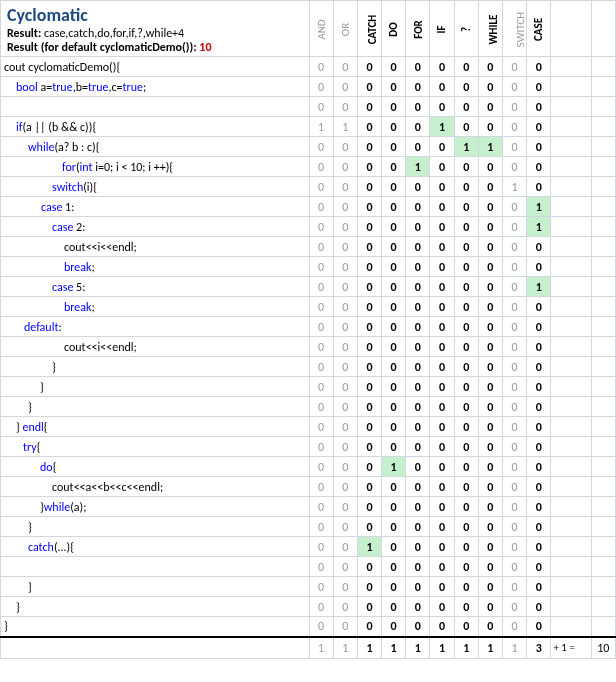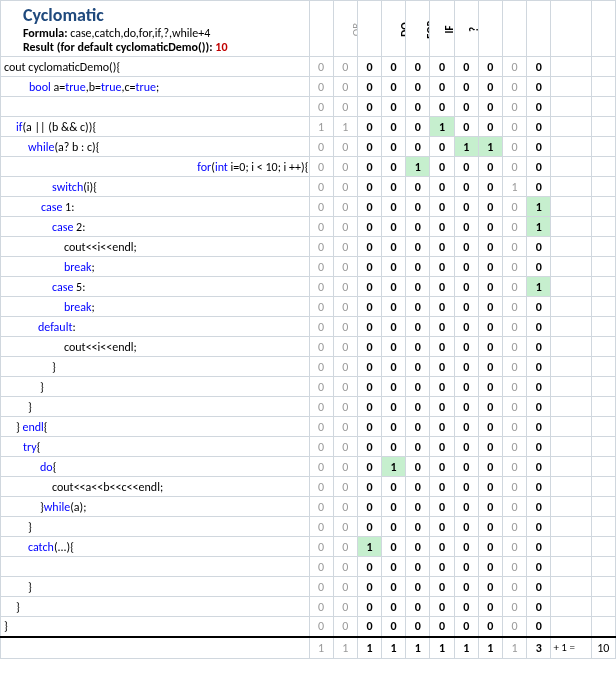--- a/index.html
+++ b/index.html
@@ -16,21 +16,21 @@
     table-layout: fixed;
   }
   td, th {
     border: 1px solid #d0d7de;
     padding: 0;
     height: 20px;
     vertical-align: middle;
     overflow: hidden;
     white-space: nowrap;
   }
-  .hdr-row td { height: 56px; padding-left: 16px; }
+  .hdr-row td { height: 56px; }
   .code-col { width: 306px; }
   .num-col { width: 24px; text-align: center; }
   .tail-col { width: 40px; text-align: left; padding-left:2px;}
   .title {
     color: #1f497d;
     font-size: 18px;
     font-weight: bold;
     padding-left: 6px;
   }
   .formula-line { padding-left: 6px; font-size: 12px; }
@@ -72,21 +72,21 @@
       <col class="num-col">
       <col class="num-col">
     <col class="tail-col">
       <col class="num-col">
   </colgroup>
   <tbody id="tbody">
     <tr class="hdr-row">
       <td>
         <div class="title">Cyclomatic</div>
         <div class="formula-line">
-          <b>Formula:</b>
+          <b>Result:</b>
           <span>case,catch,do,for,if,?,while+4</span>
         </div>
         <div class="formula-line">
           <b>Result (for default cyclomaticDemo()):</b>
           <span class="result-val">10</span>
         </div>
       </td>
 
     <td class="num-col"><span class="rot grey">AND</span></td>
         <td class="num-col"><span class="rot grey">OR</span></td>
@@ -110,21 +110,21 @@
         <td class="num-col"><span class="bold">0</span></td>
         <td class="num-col"><span class="bold">0</span></td>
         <td class="num-col"><span class="bold">0</span></td>
         <td class="num-col"><span class="bold">0</span></td>
         <td class="num-col"><span class="grey">0</span></td>
         <td class="num-col"><span class="bold">0</span></td>
         <td></td>
         <td></td>
       </tr>
       <tr>
-        <td class="code-cell" style="padding-left: 28px; margin-top: 40px;"><span class="kw">bool</span> a=<span class="kw">true</span>,b=<span class="kw">true</span>,c=<span class="kw">true</span>;</td>
+        <td class="code-cell" style="padding-left: 15px; margin-top: 40px;"><span class="kw">bool</span> a=<span class="kw">true</span>,b=<span class="kw">true</span>,c=<span class="kw">true</span>;</td>
         <td class="num-col"><span class="grey">0</span></td>
         <td class="num-col"><span class="grey">0</span></td>
         <td class="num-col"><span class="bold">0</span></td>
         <td class="num-col"><span class="bold">0</span></td>
         <td class="num-col"><span class="bold">0</span></td>
         <td class="num-col"><span class="bold">0</span></td>
         <td class="num-col"><span class="bold">0</span></td>
         <td class="num-col"><span class="bold">0</span></td>
         <td class="num-col"><span class="grey">0</span></td>
         <td class="num-col"><span class="bold">0</span></td>
@@ -170,21 +170,21 @@
         <td class="num-col"><span class="bold">0</span></td>
         <td class="num-col"><span class="bold">0</span></td>
         <td class="num-col hl"><span class="bold">1</span></td>
         <td class="num-col hl"><span class="bold">1</span></td>
         <td class="num-col"><span class="grey">0</span></td>
         <td class="num-col"><span class="bold">0</span></td>
         <td></td>
         <td></td>
       </tr>
       <tr>
-        <td class="code-cell" style="padding-left: 61px; text-align: right;"><span class="kw">for</span>(<span class="kw">int</span> i=0; i &lt; 10; i ++){</td>
+        <td class="code-cell" style="padding-left: 61px;"><span class="kw">for</span>(<span class="kw">int</span> i=0; i &lt; 10; i ++){</td>
         <td class="num-col"><span class="grey">0</span></td>
         <td class="num-col"><span class="grey">0</span></td>
         <td class="num-col"><span class="bold">0</span></td>
         <td class="num-col"><span class="bold">0</span></td>
         <td class="num-col hl"><span class="bold">1</span></td>
         <td class="num-col"><span class="bold">0</span></td>
         <td class="num-col"><span class="bold">0</span></td>
         <td class="num-col"><span class="bold">0</span></td>
         <td class="num-col"><span class="grey">0</span></td>
         <td class="num-col"><span class="bold">0</span></td>
@@ -290,21 +290,21 @@
         <td class="num-col"><span class="bold">0</span></td>
         <td class="num-col"><span class="bold">0</span></td>
         <td class="num-col"><span class="bold">0</span></td>
         <td class="num-col"><span class="bold">0</span></td>
         <td class="num-col"><span class="grey">0</span></td>
         <td class="num-col"><span class="bold">0</span></td>
         <td></td>
         <td></td>
       </tr>
       <tr>
-        <td class="code-cell" style="padding-left: 37px;"><span class="kw">default</span>:</td>
+        <td class="code-cell" style="padding-left: 23px;"><span class="kw">default</span>:</td>
         <td class="num-col"><span class="grey">0</span></td>
         <td class="num-col"><span class="grey">0</span></td>
         <td class="num-col"><span class="bold">0</span></td>
         <td class="num-col"><span class="bold">0</span></td>
         <td class="num-col"><span class="bold">0</span></td>
         <td class="num-col"><span class="bold">0</span></td>
         <td class="num-col"><span class="bold">0</span></td>
         <td class="num-col"><span class="bold">0</span></td>
         <td class="num-col"><span class="grey">0</span></td>
         <td class="num-col"><span class="bold">0</span></td>

